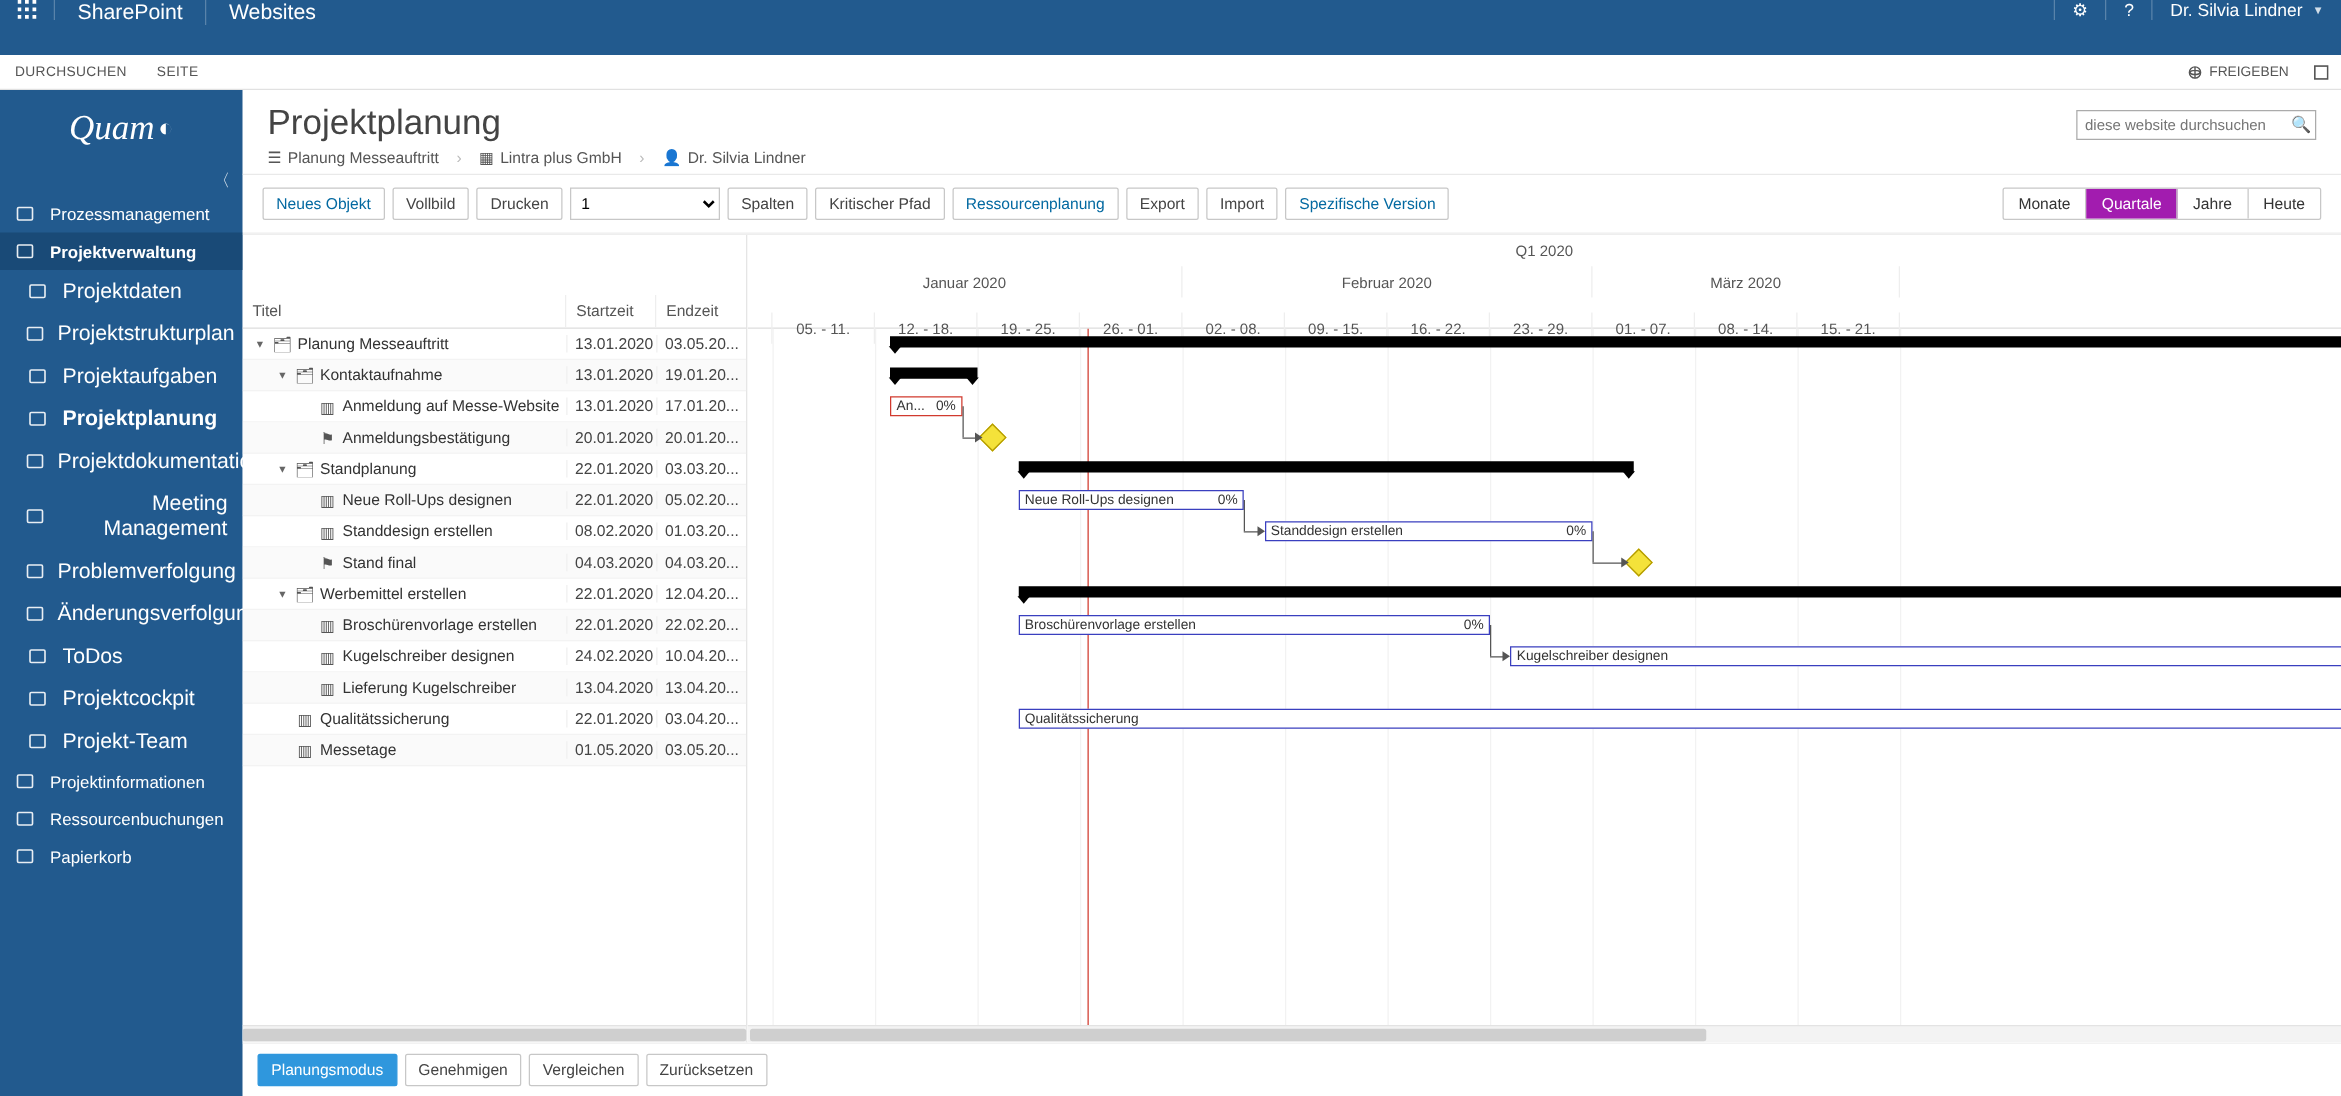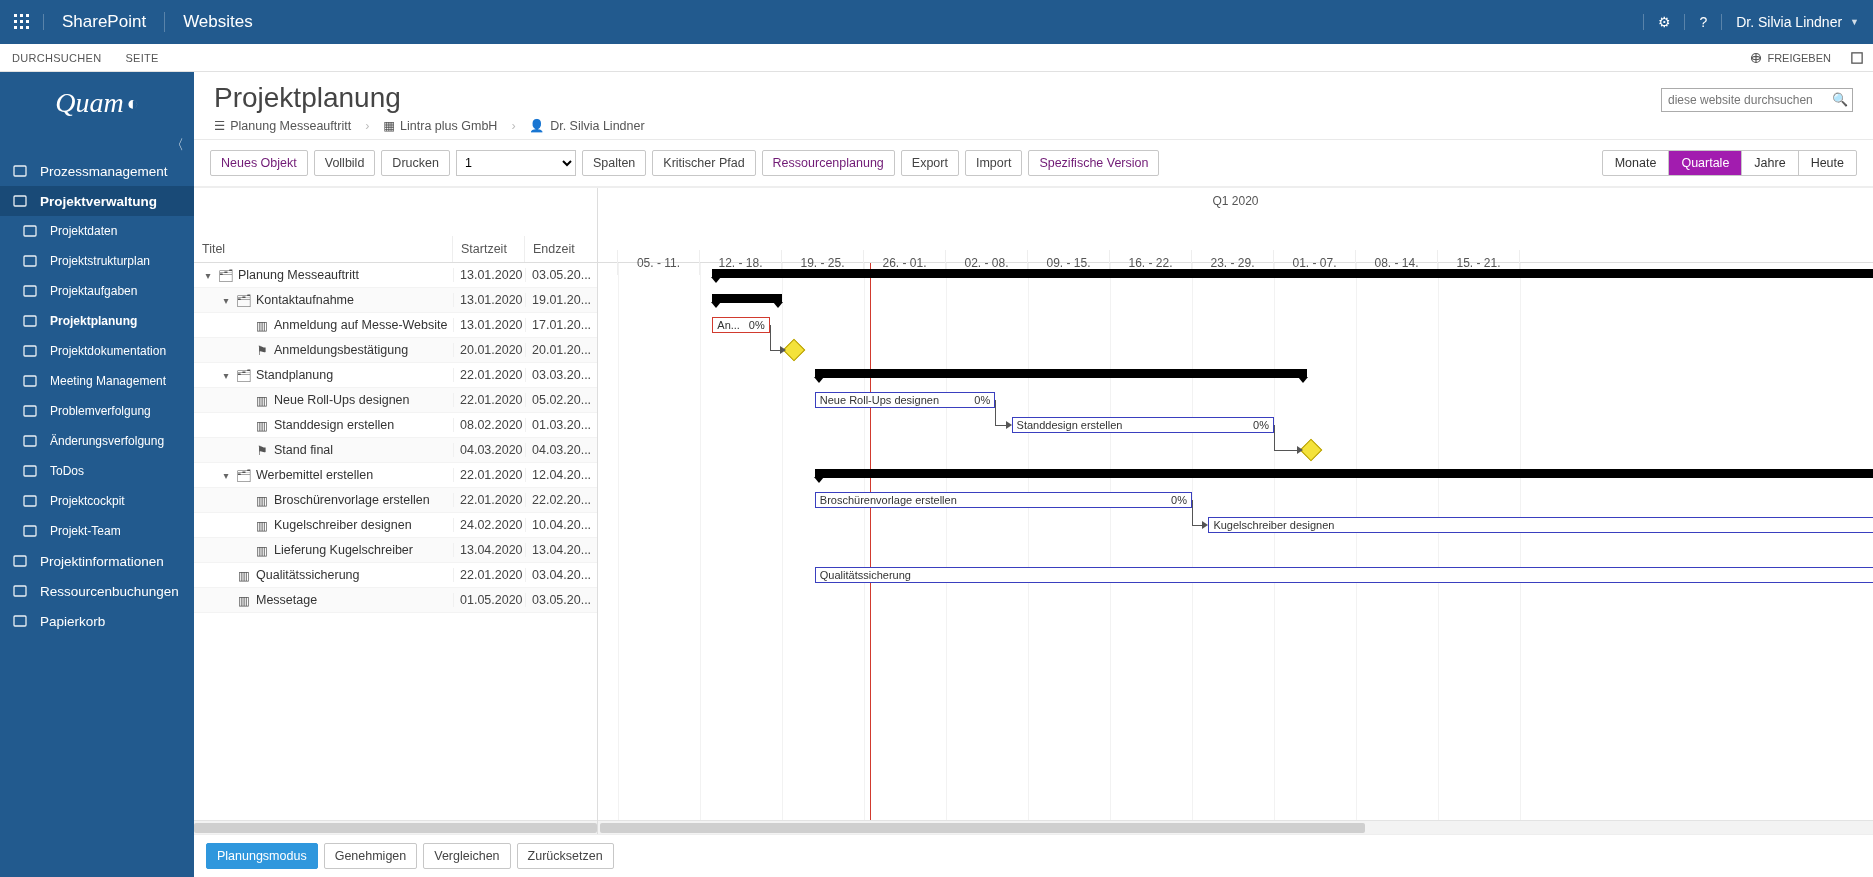--- a/index.html
+++ b/index.html
@@ -1,19 +1,19 @@
 <!DOCTYPE html>
 <html><head>
 <meta charset="utf-8">
 <style>
 * { box-sizing: border-box; margin: 0; padding: 0; }
 body { font-family: "Segoe UI", Arial, sans-serif; font-size: 13px; color: #333; background: #fff; overflow: hidden; }
 
 
-.sp-bar { display: flex; align-items: center; height: 44px; background: #225a8e; color: #fff; }
+.sp-bar { display: flex; align-items: flex-start; height: 44px; background: #225a8e; color: #fff; }
 .sp-bar .waffle { width: 44px; display:flex; align-items:center; justify-content:center; border-right:1px solid rgba(255,255,255,.25); cursor:pointer; }
 .sp-bar .brand { padding: 0 18px; display:flex; align-items:center; font-size:17px; border-right:1px solid rgba(255,255,255,.25); }
 .sp-bar .flex { flex:1; }
 .sp-bar .rbtn { padding:0 14px; display:flex; align-items:center; border-left:1px solid rgba(255,255,255,.25); cursor:pointer; font-size:14px; }
 .sp-bar .user .caret { margin-left:8px; font-size:9px; opacity:.8;}
 
 
 .ribbon { height: 28px; background:#fff; border-bottom:1px solid #e1e1e1; display:flex; align-items:center; font-size:11px; color:#555; }
 .ribbon .tab { padding:0 12px; text-transform:uppercase; letter-spacing:.3px; cursor:pointer; }
 .ribbon .flex { flex:1; }
@@ -24,38 +24,38 @@
 .shell { display:flex; height: calc(100vh - 72px); }
 
 
 .nav { width: 194px; background:#225a8e; color:#fff; display:flex; flex-direction:column; font-size:13.5px; }
 .nav .logo { height:62px; display:flex; align-items:center; justify-content:center; font-size:28px; font-weight:300; font-style:italic; font-family: Georgia, 'Times New Roman', serif; }
 .nav .collapse { height:22px; display:flex; align-items:center; justify-content:flex-end; padding-right:10px; opacity:.8; cursor:pointer;}
 .nav-item { display:flex; align-items:center; gap:10px; padding:7px 12px 7px 10px; cursor:pointer; }
 .nav-item .ico { width:20px; display:flex; justify-content:center; opacity:.9; }
 .nav-item.active { background:#194a77; font-weight:600; }
 .nav-item.current { font-weight:700; }
-.nav-item.sub { padding-left: 20px; font-size:12px;text-align:right; }
+.nav-item.sub { padding-left: 20px; font-size:17px;text-align:right; }
 
 
 .main { flex:1; display:flex; flex-direction:column; overflow:hidden; }
 .hdr { padding: 10px 20px 6px; border-bottom:1px solid #e9e9e9; display:flex; align-items:flex-start; }
 .hdr .left { flex:1; }
 .hdr h1 { font-size:28px; font-weight:300; color:#444; margin-bottom:4px; }
 .crumbs { display:flex; gap:14px; align-items:center; color:#555; font-size:12.5px;}
 .crumbs .c { display:flex; align-items:center; gap:5px; }
 .crumbs .sep { color:#bbb; }
 .hdr .search { position:relative; margin-top:6px; }
 .hdr .search input { width: 192px; height:24px; border:1px solid #ababab; padding:2px 24px 2px 6px; font-size:12px; }
 .hdr .search .sicon { position:absolute; right:4px; top:4px; color:#555; }
 
 
 .toolbar { padding:10px 16px; display:flex; align-items:center; gap:6px; border-bottom:1px solid #eee;}
 .btn { height:26px; padding:0 10px; background:#fff; border:1px solid #c7c7c7; border-radius:2px; font-size:12.5px; color:#444; cursor:pointer; display:inline-flex; align-items:center;}
-.btn.disabled { color:#701a75; cursor:default; }
+.btn.disabled { color:#0369a1; cursor:default; }
 .btn.primary { background:#2f97dd; border-color:#2f97dd; color:#fff; }
 .toolbar select { height:26px; border:1px solid #c7c7c7; background:#fff; min-width:120px; font-size:12.5px; padding:0 4px;}
 .toolbar .flex { flex:1; }
 .seg { display:flex; border:1px solid #c7c7c7; border-radius:2px; overflow:hidden;}
 .seg .sbtn { padding:0 12px; height:24px; display:flex; align-items:center; font-size:12.5px; cursor:pointer; border-right:1px solid #c7c7c7; }
 .seg .sbtn:last-child { border-right:none;}
 .seg .sbtn.on { background:#a21caf; color:#fff; }
 
 
 .gantt { flex:1; display:flex; overflow:hidden; border-top:1px solid #eee; position:relative;}
@@ -481,20 +481,25 @@
         <div class="hscroll" style="position:relative">
             <div class="thumb" style="left:0;width:100%"></div>
           </div>
       </div>
 
       <div class="gright">
         <div class="ghead">
           <div class="row" style="top:0;height:25px">
             <div class="cell" style="width:100%;border-right:none">Q1 2020</div>
           </div>
+          <div class="row" id="month-row" style="top:25px;height:25px">
+              <div class="cell" style="width: 348px;">Januar 2020</div>
+              <div class="cell" style="width: 328px;">Februar 2020</div>
+              <div class="cell" style="width: 246px;">März 2020</div>
+            </div>
           <div class="row" id="week-row" style="top:62px;height:25px">
               <div class="cell" style="width: 20px; border-right: 1px solid rgb(238, 238, 238);"></div>
               <div class="cell" style="width: 82px;">05. - 11.</div>
               <div class="cell" style="width: 82px;">12. - 18.</div>
               <div class="cell" style="width: 82px;">19. - 25.</div>
               <div class="cell" style="width: 82px;">26. - 01.</div>
               <div class="cell" style="width: 82px;">02. - 08.</div>
               <div class="cell" style="width: 82px;">09. - 15.</div>
               <div class="cell" style="width: 82px;">16. - 22.</div>
               <div class="cell" style="width: 82px; text-align: center;">23. - 29.</div>

